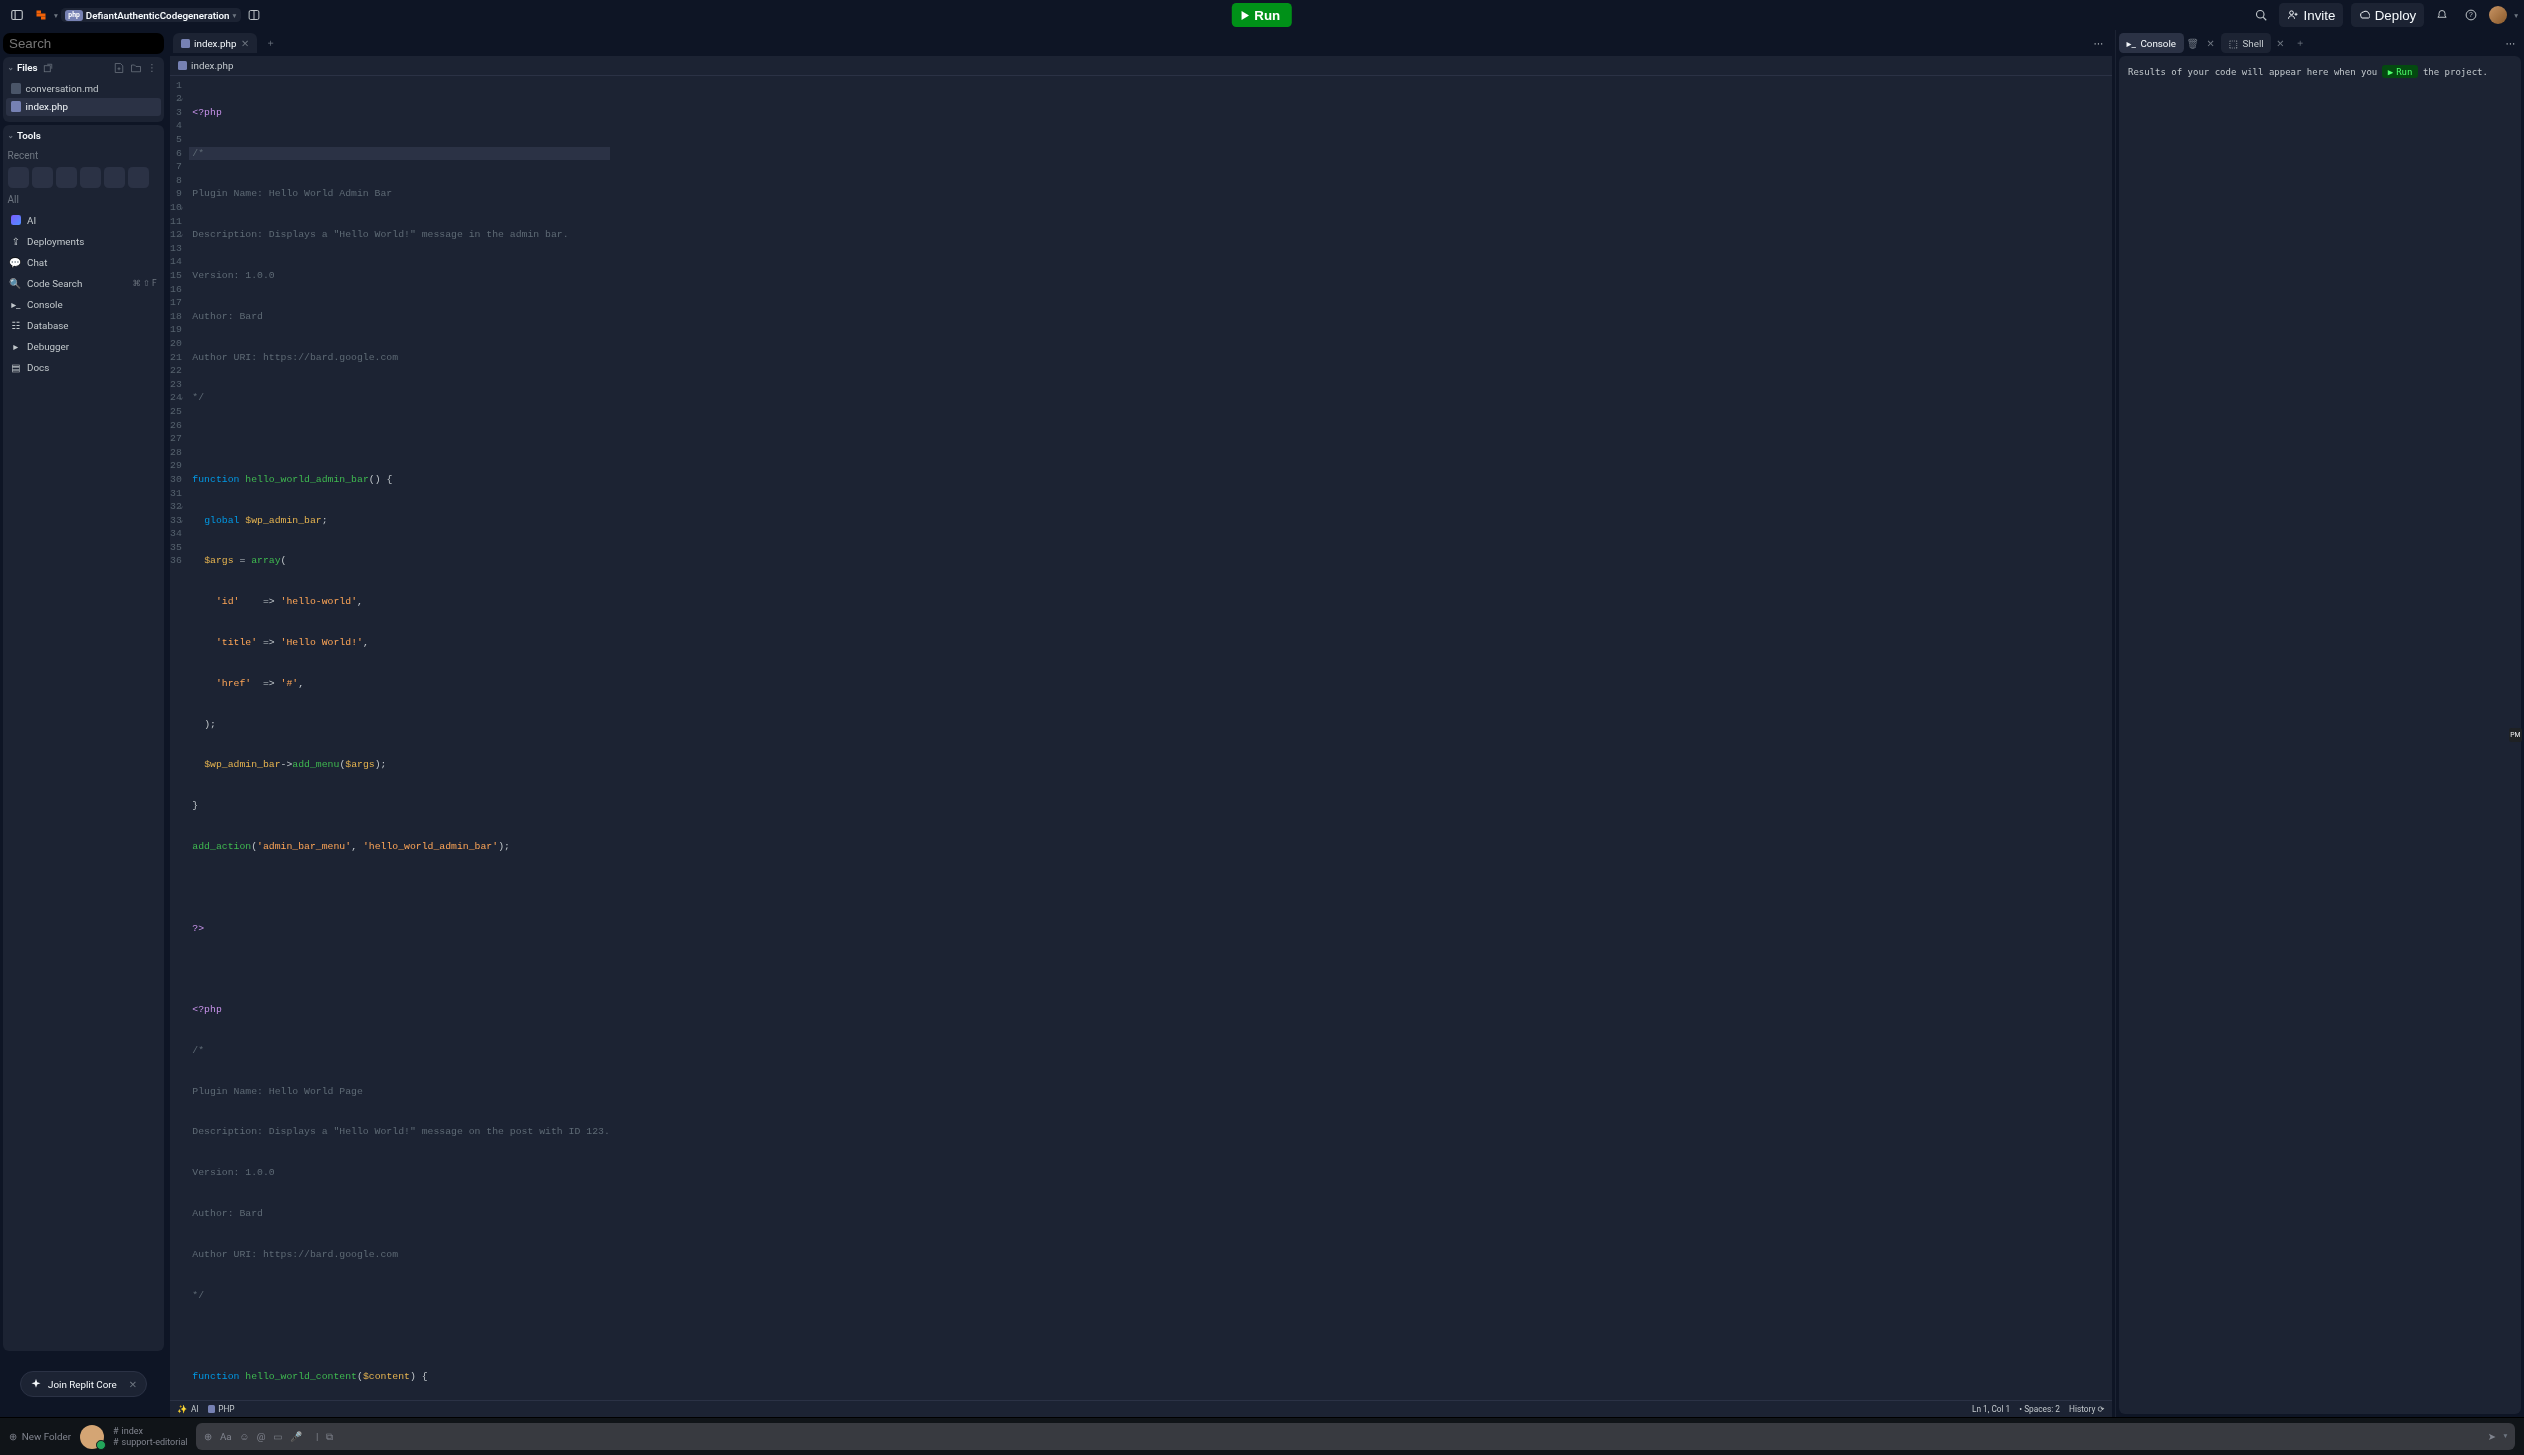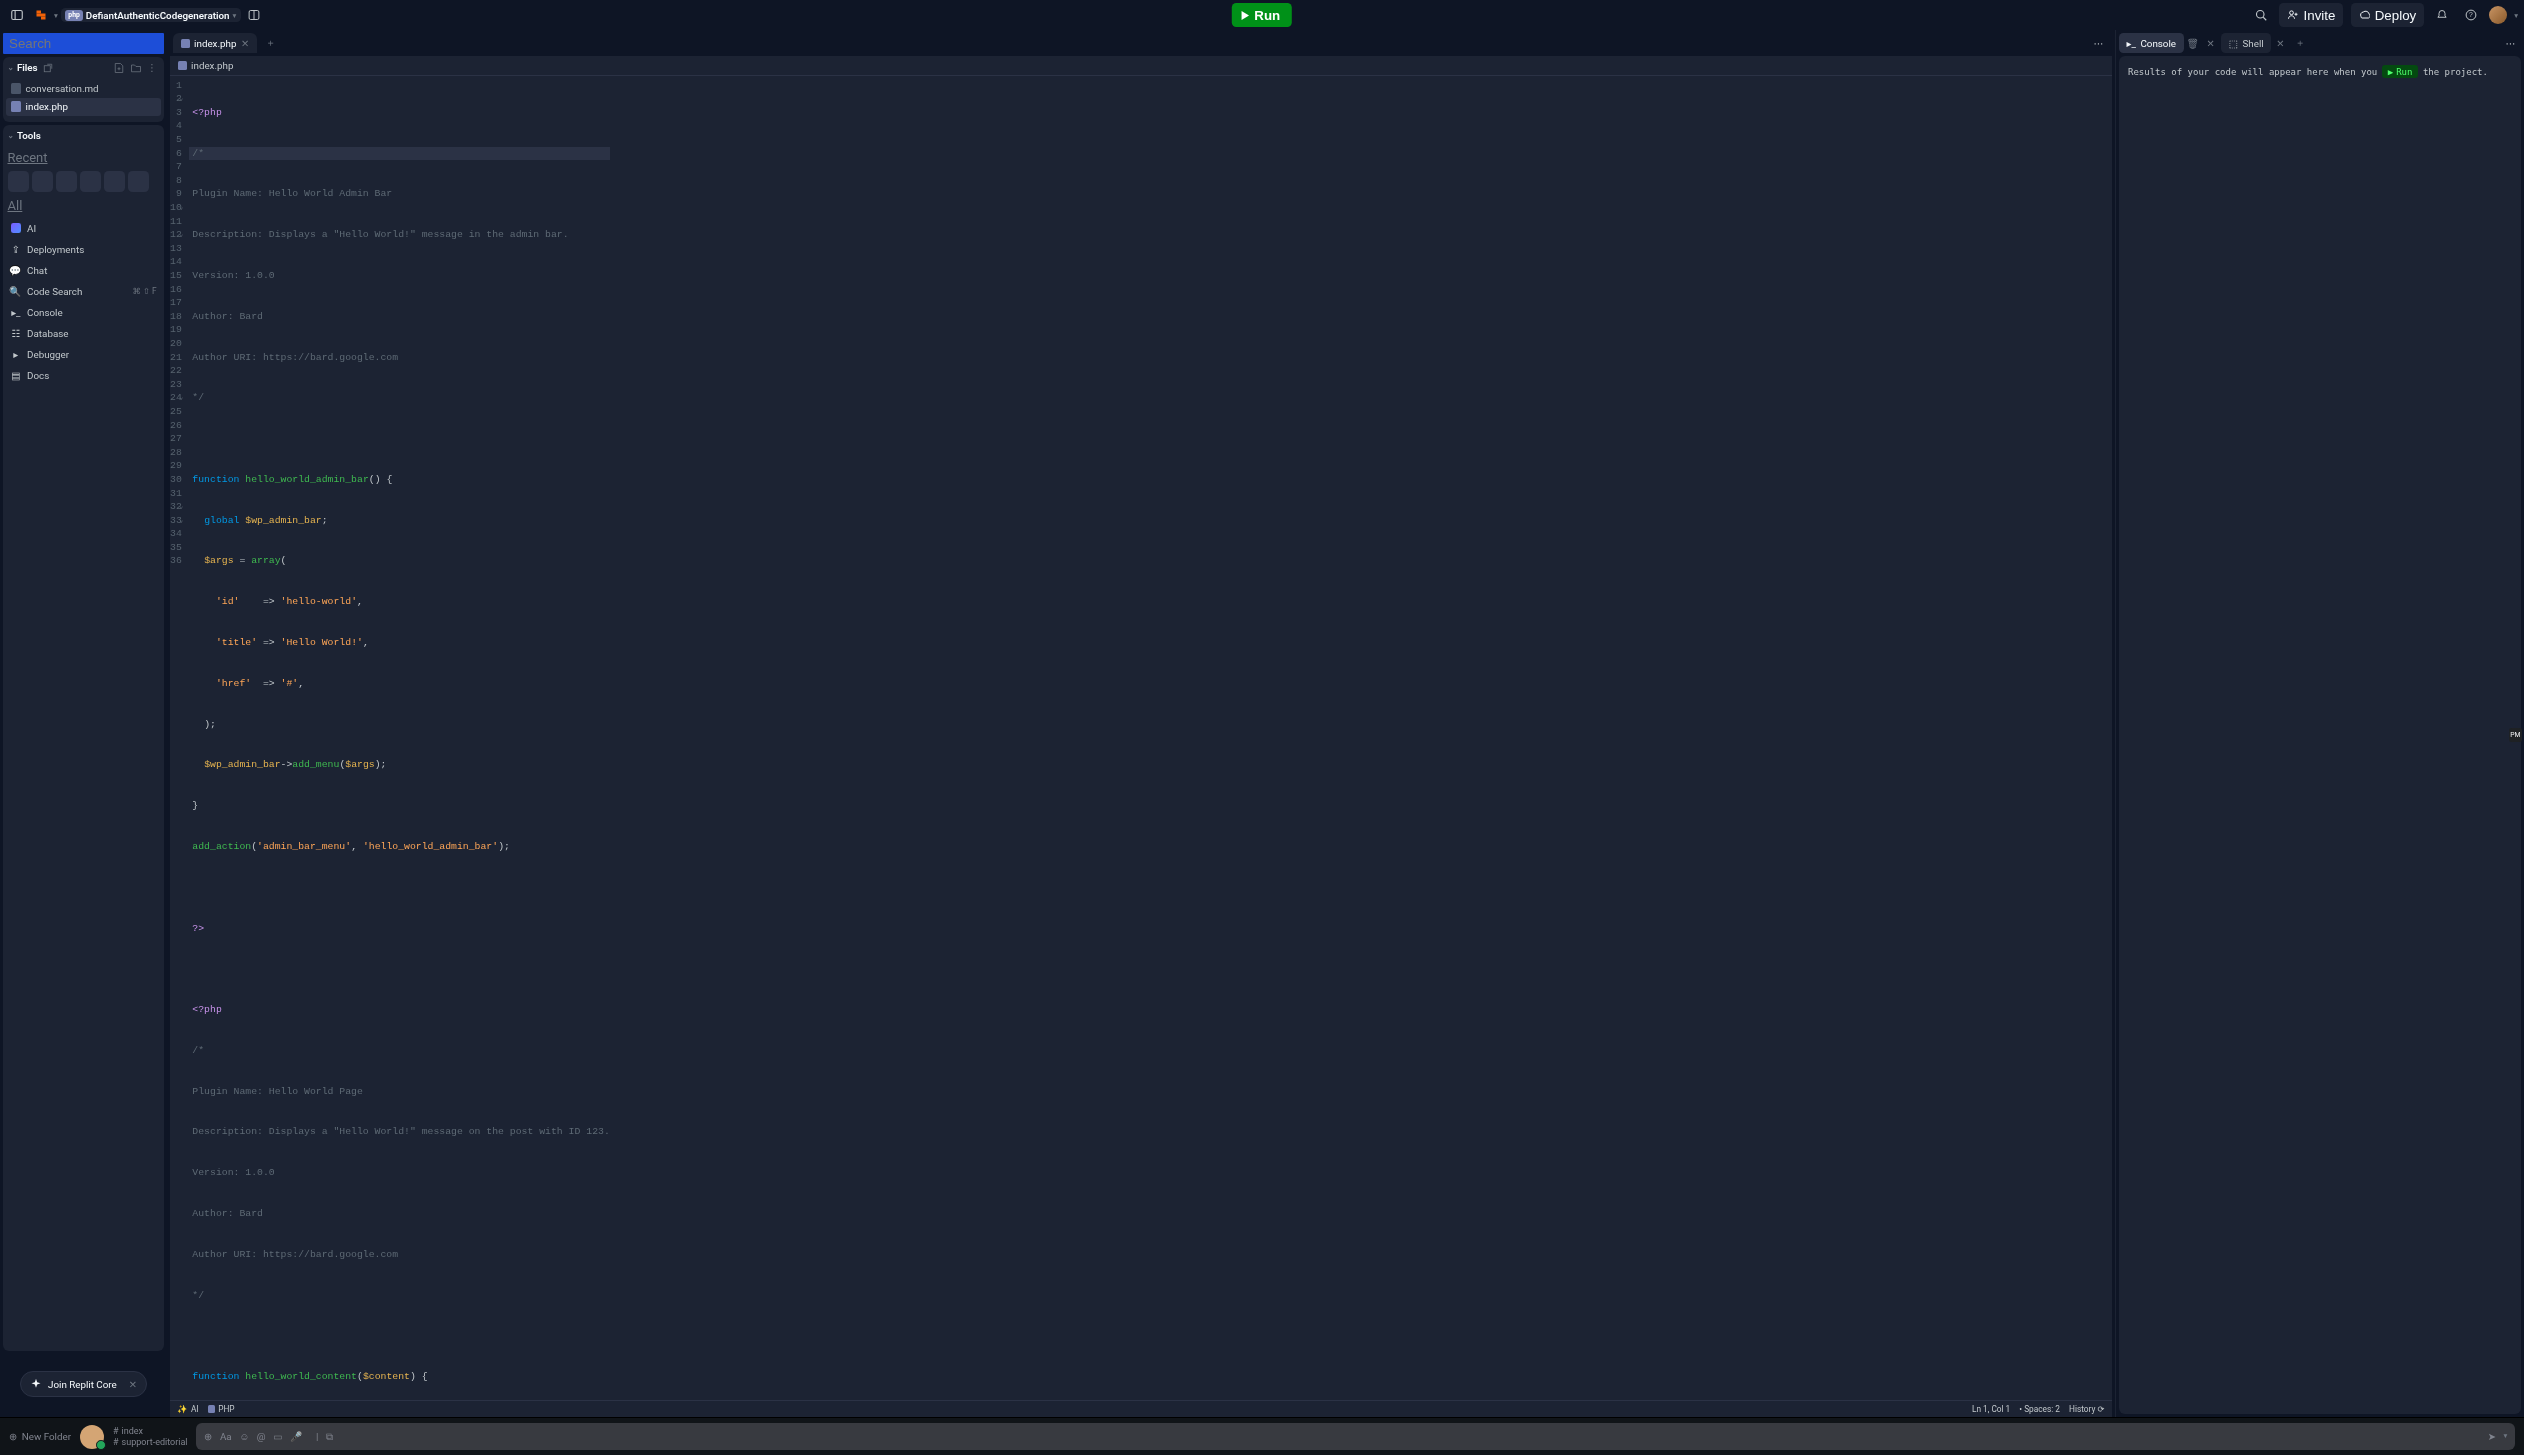--- a/index.html
+++ b/index.html
@@ -20,39 +20,39 @@
 .chev { color: #6e7681; font-size: 7.6px; }
 
 .run-btn { background: #009118; color: #fff; border: none; padding: 4.5px 12px 4.5px 9px; border-radius: 4.5px; font-weight: 600; display: flex; align-items: center; gap: 4.5px; cursor: pointer; }
 .run-btn svg { width: 9px; height: 9px; fill: #fff; }
 
 .action-btn { background: #1c2333; color: #f5f9fc; border: none; padding: 4.5px 7.6px; border-radius: 4.5px; display: flex; align-items: center; gap: 4.5px; cursor: pointer; text-align: right; }
 .avatar { width: 18px; height: 18px; border-radius: 50%; background: linear-gradient(135deg,#c89464,#8a5a2b); }
 
 .main { display: flex; flex: 1; min-height: 0; }
 .sidebar { width: 167px; background: #0e1525; display: flex; flex-direction: column; padding: 3px; gap: 3px; }
-.search-wrap { background: #1d4ed8; border-radius: 1px; height: 21px; display: flex; align-items: center; }
+.search-wrap { background: #000000; border-radius: 7px; height: 21px; display: flex; align-items: center; }
 .search-input { background: transparent; border: none; color: #c2c8cc; padding: 0 6px; width: 100%; outline: none; }
 
 .panel { background: #1c2333; border-radius: 6px; display: flex; flex-direction: column; }
 .panel-head { display: flex; align-items: center; justify-content: space-between; height: 21px; padding: 0 4.5px; }
 .panel-title { display: flex; align-items: center; gap: 3px; font-weight: 600; color: #f5f9fc; }
 .panel-actions { display: flex; gap: 1.5px; }
 .panel-action { width: 15px; height: 15px; border-radius: 3px; color: #6e7681; display: flex; align-items: center; justify-content: center; cursor: pointer; }
 
 .file-tree { padding: 1.5px 3px 6px; }
 .tree-item { display: flex; align-items: center; gap: 4.5px; height: 18px; padding: 0 4.5px; border-radius: 3px; color: #c2c8cc; cursor: pointer; }
 .tree-item.active { background: #2b3245; color: #f5f9fc; }
 .file-ico { width: 10.6px; height: 10.6px; border-radius: 1.5px; flex-shrink: 0; }
 .file-ico.md { background: #4a5568; }
 .file-ico.php { background: #7681b3; }
 
 .tools-panel { flex: 1; }
 .tools-body { padding: 1.5px 4.5px 6px; display: flex; flex-direction: column; gap: 3px; }
-.small-label { color: #6e7681; font-size: 13px; padding: 3px 0; text-decoration: underline; }
+.small-label { color: #6e7681; font-size: 10px; padding: 3px 0; }
 .placeholder-row { display: flex; gap: 3px; }
 .placeholder-box { width: 21px; height: 21px; background: #2b3245; border-radius: 4.5px; }
 .tool-item { display: flex; align-items: center; gap: 6px; height: 18px; padding: 0 3px; border-radius: 3px; color: #c2c8cc; cursor: pointer; justify-content: space-between; }
 .tool-left { display: flex; align-items: center; gap: 6px; }
 .tool-ico { width: 10.6px; height: 10.6px; display: flex; align-items: center; justify-content: center; }
 .kbd { color: #6e7681; font-size: 8.3px; }
 .tool-ai .tool-ico { background: linear-gradient(135deg,#7b5cff,#4f8fff); border-radius: 2.3px; }
 
 .core-pill { background: #1c2333; border: 0.8px solid #2b3245; border-radius: 756px; padding: 6px 9px; display: flex; align-items: center; gap: 6px; margin: 17px; }
 .core-close { margin-left: auto; color: #6e7681; cursor: pointer; }

